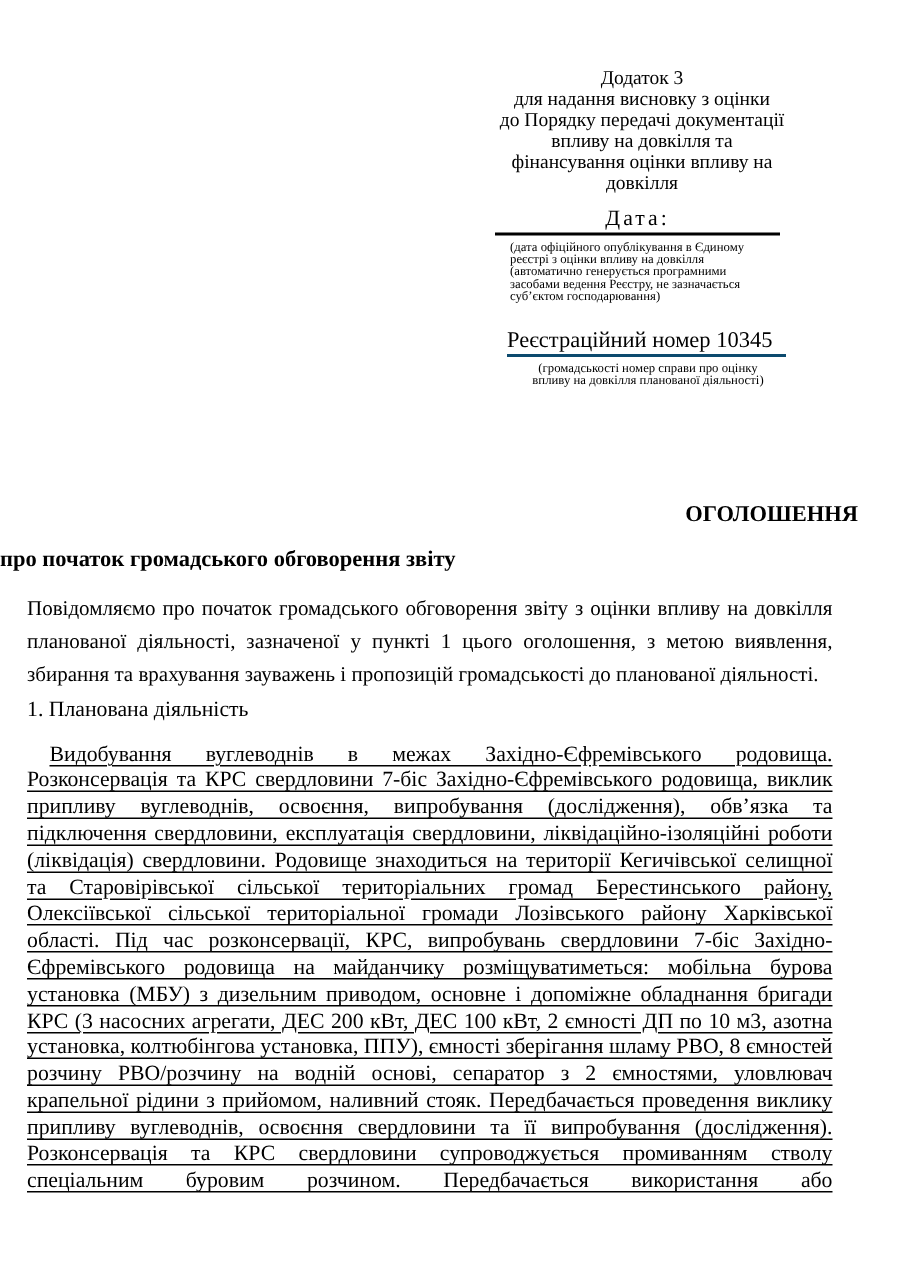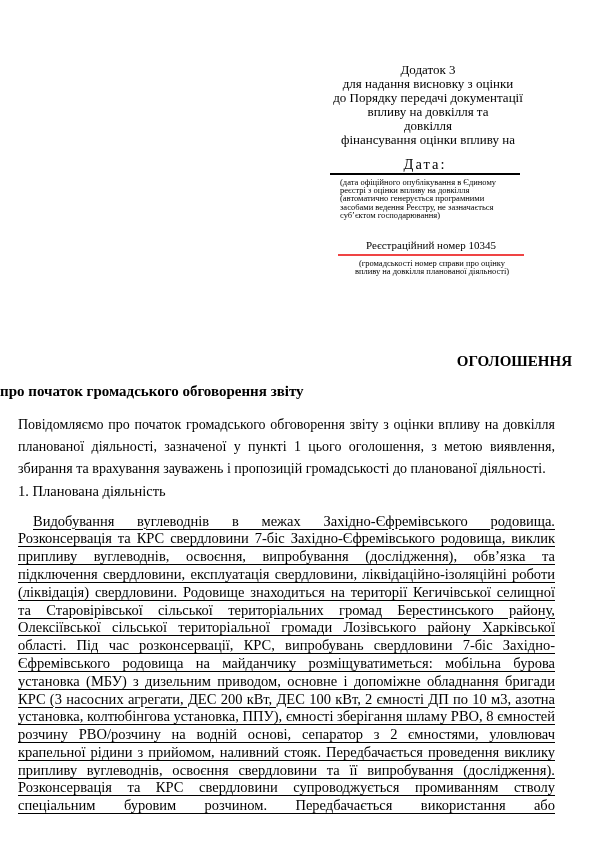--- a/index.html
+++ b/index.html
@@ -5,21 +5,21 @@
   html, body {
     margin: 0;
     padding: 0;
     background: #ffffff;
   }
   .page {
     position: relative;
     width: 572px;
     height: 849px;
     box-sizing: border-box;
-    padding-top: 63px;
+    padding-top: 45px;
     overflow: hidden;
     background: #ffffff;
     color: #000000;
     font-family: "Liberation Serif", "DejaVu Serif", serif;
   }
   .appendix {
     margin-left: 318px;
     width: 220px;
     text-align: center;
     font-size: 13px;
@@ -38,24 +38,23 @@
   .small-note {
     margin: 3px 0 0 340px;
     width: 172px;
     text-align: left;
     font-size: 8.5px;
     line-height: 8.2px;
   }
   .reg-label {
     margin: 18px 0 0 338px;
     width: 186px;
-    text-align: center;
-    font-size: 11px;
+    font-size: 15px;
     line-height: 16px;
-    border-bottom: 2px solid #ef4444;
+    border-bottom: 2px solid #0c4a6e;
     padding-bottom: 1px;
   }
   .reg-note {
     margin: 3px 0 0 348px;
     width: 168px;
     text-align: center;
     font-size: 8.5px;
     line-height: 8.2px;
   }
   .title-main {
@@ -97,22 +96,22 @@
 </head>
 <body>
 
 <div class="page">
 
   <div class="appendix">
     <div>Додаток 3</div>
     <div>для надання висновку з оцінки</div>
     <div>до Порядку передачі документації</div>
     <div>впливу на довкілля та</div>
+    <div>фінансування оцінки впливу на</div>
     <div>довкілля</div>
-    <div>фінансування оцінки впливу на</div>
   </div>
 
   <div class="date-label">Дата:</div>
   <div class="small-note">(дата офіційного опублікування в Єдиному реєстрі з оцінки впливу на довкілля (автоматично генерується програмними засобами ведення Реєстру, не зазначається суб’єктом господарювання)</div>
 
   <div class="reg-label">Реєстраційний номер 10345</div>
   <div class="reg-note">(громадськості номер справи про оцінку впливу на довкілля планованої діяльності)</div>
 
   <div class="title-main">ОГОЛОШЕННЯ</div>
   <div class="title-sub">про початок громадського обговорення звіту</div>

